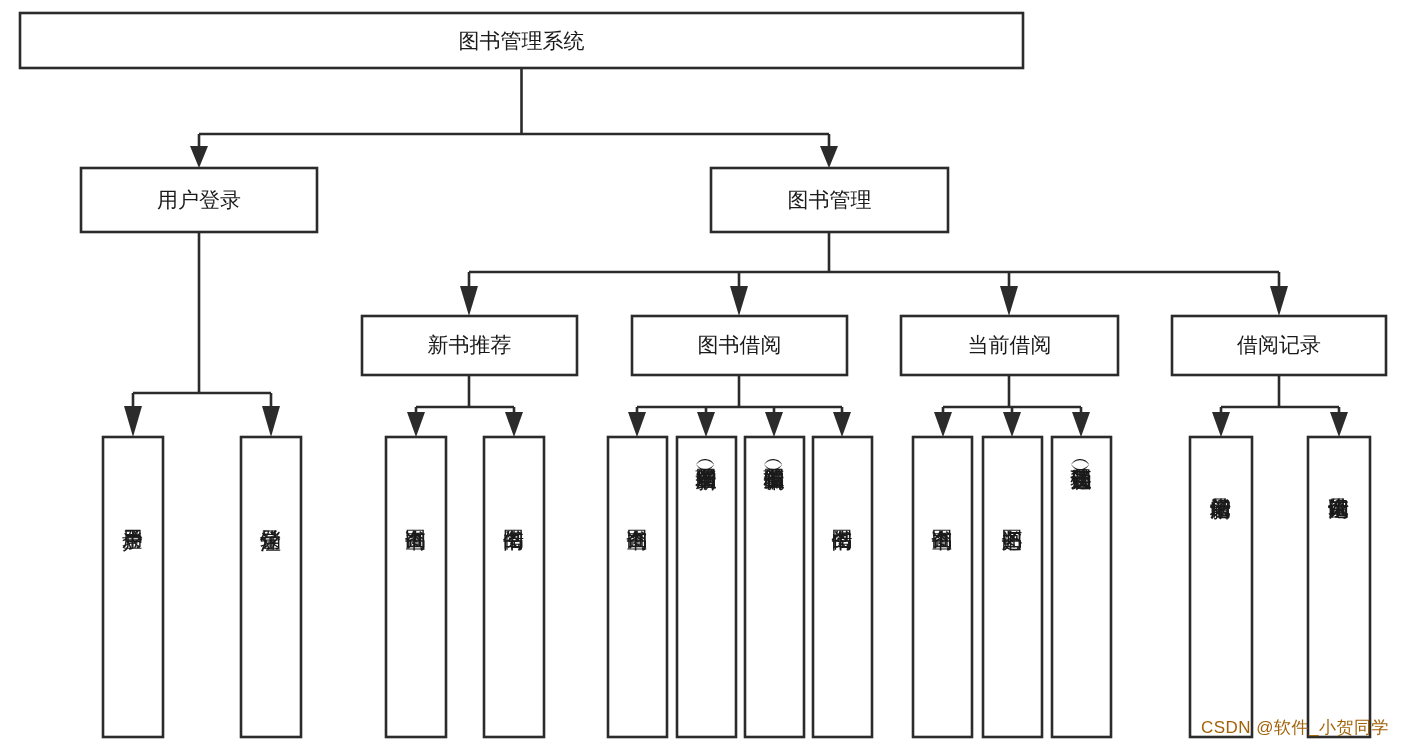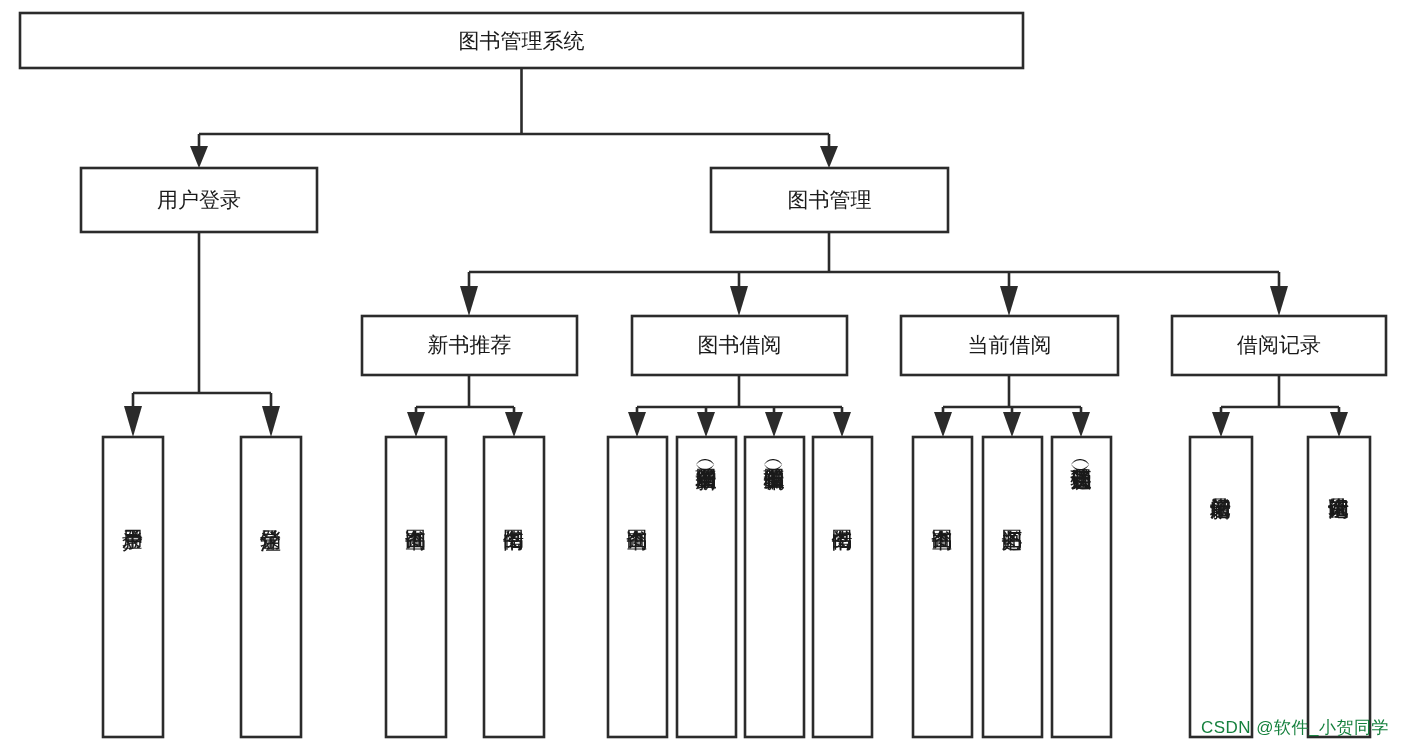--- a/index.html
+++ b/index.html
@@ -54,21 +54,21 @@
     font-family: "Liberation Sans", "DejaVu Sans", sans-serif;
     font-size: 21px;
     text-anchor: middle;
   }
   .watermark {
     position: absolute;
     right: 16px;
     bottom: 8px;
     font-family: "Liberation Sans", "DejaVu Sans", sans-serif;
     font-size: 17px;
-    color: #15803d;
+    color: #a16207;
     letter-spacing: 0.5px;
     white-space: nowrap;
     pointer-events: none;
   }
 </style>
 </head>
 <body>
 
 <div id="diagram-root">
 

